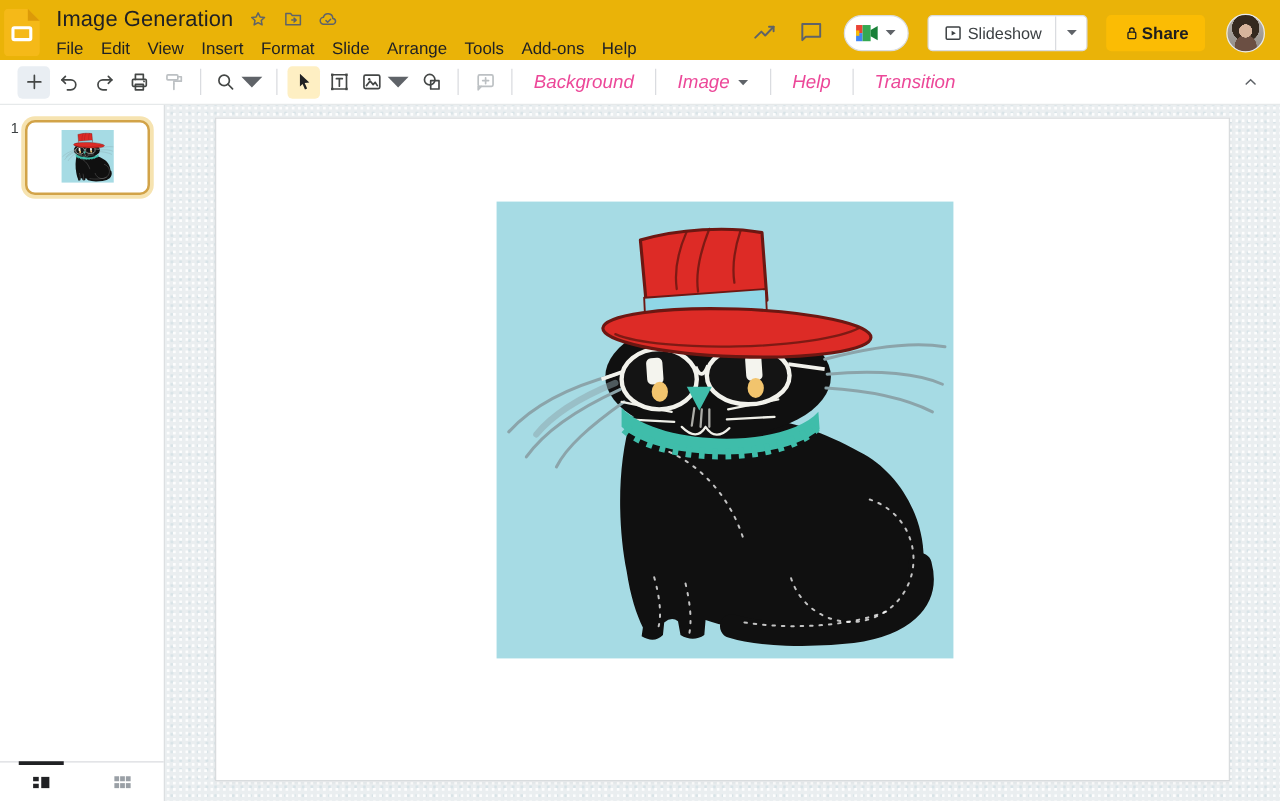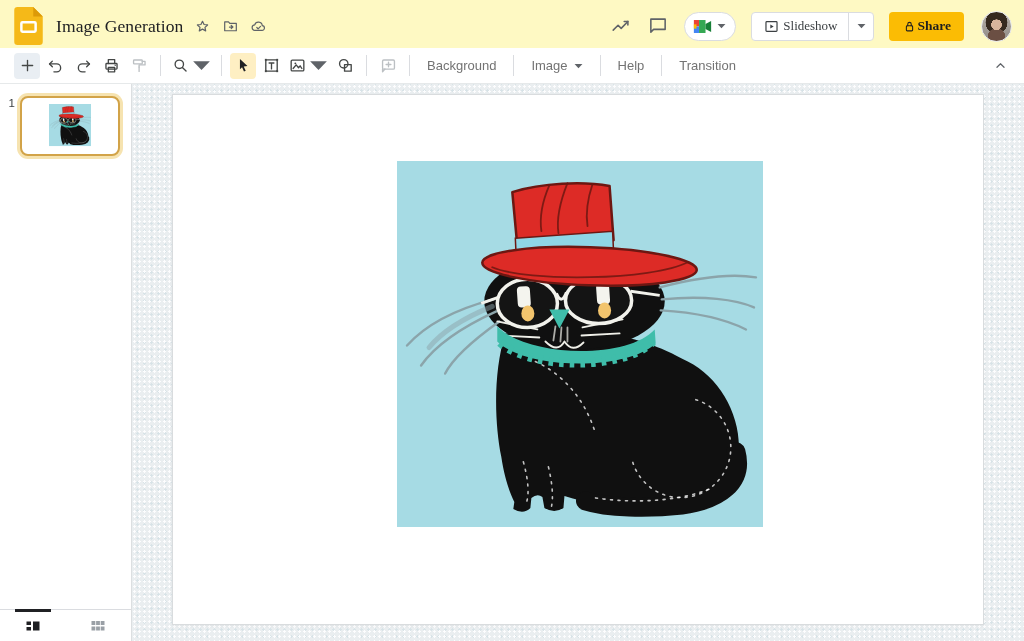--- a/index.html
+++ b/index.html
@@ -6,21 +6,21 @@
   html,body { margin:0; padding:0; }
   body {
     width:1024px; height:641px; overflow:hidden; background:#fff;
     font-family:"Liberation Sans", sans-serif; color:var(--text-dark,#202124);
     -webkit-font-smoothing:antialiased;
   }
   svg { display:block; }
   .stroke-ic { fill:none; stroke:currentColor; stroke-width:1.7; stroke-linecap:round; stroke-linejoin:round; }
 
   
-  .topbar { height:48px; display:flex; align-items:center; padding:4px 10px 0 14px; background:#fef9c3;font-family:Liberation Serif, serif; }
+  .topbar { height:48px; display:flex; align-items:center; padding:4px 10px 0 3px; background:#eab308; }
   .slides-logo { width:29px; height:38px; margin-right:13px; flex:0 0 auto; }
   .title-block { display:flex; flex-direction:column; justify-content:center; }
   .title-row { display:flex; align-items:center; gap:11px; height:24px; }
   .doc-title { font-size:17.5px; color:var(--text-dark); letter-spacing:.1px; }
   .title-row .mini { color:#5f6368; width:17px; height:17px; cursor:pointer; }
   .menubar { display:flex; height:22px; align-items:center; margin-left:-7px; }
   .menu-item { font-size:13.5px; color:var(--text-dark); padding:2px 7px; border-radius:4px; cursor:pointer; }
   .header-right { margin-left:auto; display:flex; align-items:center; gap:15px; padding-right:2px; }
   .hdr-ic { color:#5f6368; width:22px; height:22px; cursor:pointer; }
   .meet-pill { display:flex; align-items:center; gap:5px; border:1px solid var(--border-gray); border-radius:15px; height:29px; padding:0 9px 0 8px; background:#fff; cursor:pointer; }
@@ -41,21 +41,21 @@
   }
 
   
   .toolbar { height:36px; display:flex; align-items:center; padding:0 12px 0 13px; background:#fff; border-bottom:1px solid #e6e9ea; }
   .tb-btn { min-width:26px; height:26px; display:flex; align-items:center; justify-content:center; gap:2px; border-radius:4px; color:#444746; cursor:pointer; padding:0 2px; margin:0 1px; }
   .tb-btn svg { width:19px; height:19px; }
   .tb-btn.bg-blue { background:var(--toolbar-plus-bg); }
   .tb-btn.active { background:var(--toolbar-active); }
   .tb-btn.disabled { color:#bcc0c3; cursor:default; }
   .tb-sep { width:1px; height:21px; background:var(--border-gray); margin:0 7px; }
-  .tb-text { display:flex; align-items:center; gap:6px; height:26px; padding:0 10px; border-radius:4px; font-size:13px; color:#737373; cursor:pointer; }
+  .tb-text { display:flex; align-items:center; gap:6px; height:26px; padding:0 10px; border-radius:4px; font-size:15px; color:#ec4899; cursor:pointer;font-style:italic; }
   .tb-collapse { margin-left:auto; color:#5f6368; width:24px; height:24px; display:flex; align-items:center; justify-content:center; cursor:pointer; }
   .tb-collapse svg { width:17px; height:17px; }
 
   
   .content { display:flex; height:557px; }
   .filmstrip { width:132px; flex:0 0 132px; background:#fff; border-right:1px solid #dcdfe1; display:flex; flex-direction:column; }
   .thumb-row { display:flex; gap:5px; padding:12px 6px 0 7px; }
   .slide-num { font-size:11.5px; color:#3c4043; padding-top:1px; width:8px; text-align:right; }
   .thumb { position:relative; width:100px; height:60px; background:#fff; border:2px solid var(--thumb-border); border-radius:8px; box-shadow:0 0 0 3px var(--thumb-glow); overflow:hidden; cursor:pointer; }
   .thumb-art { position:absolute; left:28%; top:11.5%; width:44%; aspect-ratio:1/1; }
@@ -176,20 +176,32 @@
         </svg>
       <svg class="mini" viewBox="0 0 24 24">
           <path class="stroke-ic" d="M3.8 5.5 H9.2 L11 7.5 H20.2 V18 H3.8 Z"></path>
           <path class="stroke-ic" d="M10.5 12.8 H15.1 M13 10.6 L15.4 12.8 L13 15"></path>
         </svg>
       <svg class="mini" viewBox="0 0 24 24">
           <path class="stroke-ic" d="M7.2 17.5 A3.9 3.9 0 0 1 6.7 9.7 A5.4 5.4 0 0 1 17.3 10.9 A3.3 3.3 0 0 1 16.8 17.5 Z"></path>
           <path class="stroke-ic" d="M9.6 13.4 L11.5 15.3 L14.8 11.9"></path>
         </svg>
     </div>
+    <nav class="menubar">
+      <span class="menu-item">File</span>
+      <span class="menu-item">Edit</span>
+      <span class="menu-item">View</span>
+      <span class="menu-item">Insert</span>
+      <span class="menu-item">Format</span>
+      <span class="menu-item">Slide</span>
+      <span class="menu-item">Arrange</span>
+      <span class="menu-item">Tools</span>
+      <span class="menu-item">Add-ons</span>
+      <span class="menu-item">Help</span>
+    </nav>
   </div>
   <div class="header-right">
     <svg class="hdr-ic" viewBox="0 0 24 24">
         <path class="stroke-ic" d="M3.5 16.5 L8.8 11.2 L12.2 14.6 L19.5 7"></path>
         <path class="stroke-ic" d="M15.5 7 H19.5 V11"></path>
       </svg>
     <svg class="hdr-ic" viewBox="0 0 24 24">
         <path class="stroke-ic" stroke-width="2" d="M4.2 4.5 H19.8 V15.7 H7.2 L4.2 18.7 Z"></path>
       </svg>
     <div class="meet-pill">

